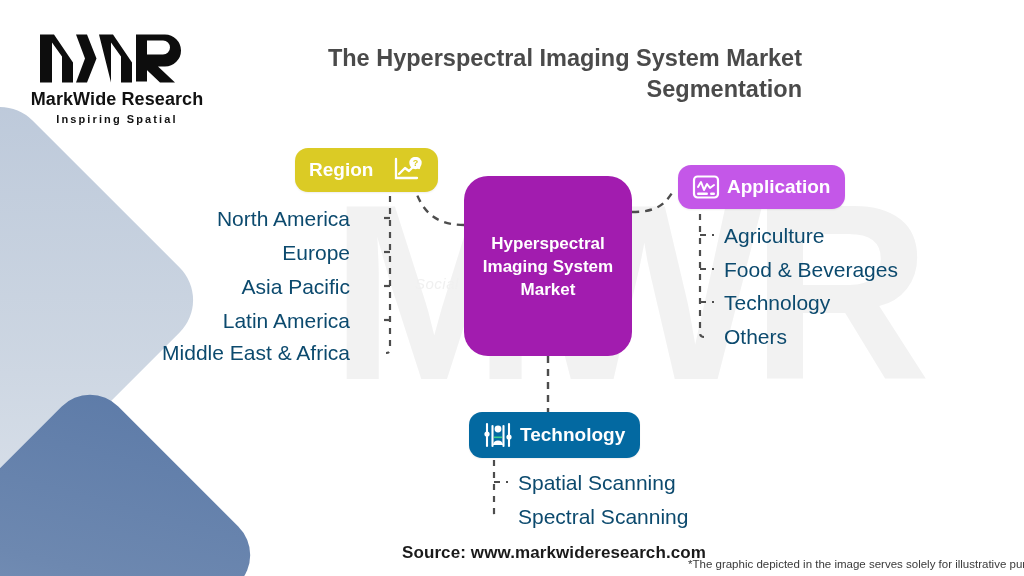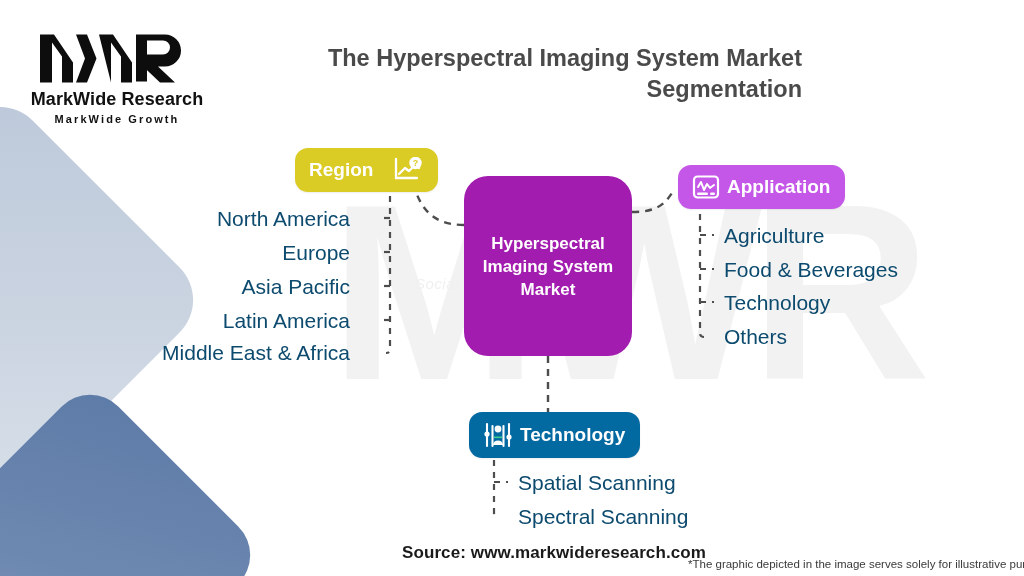--- a/index.html
+++ b/index.html
@@ -214,21 +214,21 @@
   <div class="logo">
     <svg class="logo-mark" viewBox="0 0 320 110">
       <g fill="#0d0d0d">
         <polygon points="6,104 6,8 34,8 72,64 72,104 50,104 50,52 30,24 30,104"></polygon>
         <polygon points="78,8 100,8 119,56 100,104 78,104 96,56"></polygon>
         <polygon points="124,8 152,8 190,64 190,104 168,104 168,52 148,24 148,104"></polygon>
         <path d="M198,8 h58 a32,32 0 0 1 0,64 h-14 l34,32 h-30 l-40,-38 v-18 h46 a14,14 0 0 0 0,-28 h-32 v82 h-22 z"></path>
       </g>
     </svg>
     <div class="logo-name">MarkWide Research</div>
-    <div class="logo-tag">MarkWide Growth</div>
+    <div class="logo-tag">Inspiring Spatial</div>
   </div>
 
   <div class="title">The Hyperspectral Imaging System Market Segmentation</div>
 
   <svg class="connectors">
     <g fill="none" stroke="#4d4d4d" stroke-width="2.4" stroke-dasharray="7,6" stroke-linecap="butt">
 
       <path d="M464,225 C430,225 418,205 412,178"></path>
 
       <path d="M632,212 C660,212 666,202 674,190"></path>

